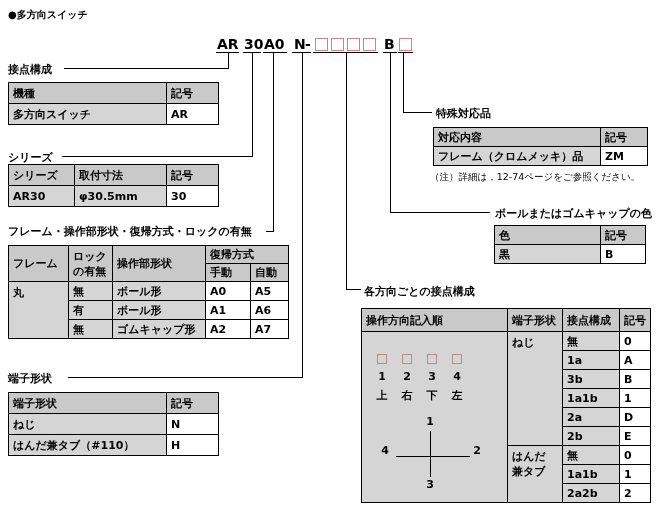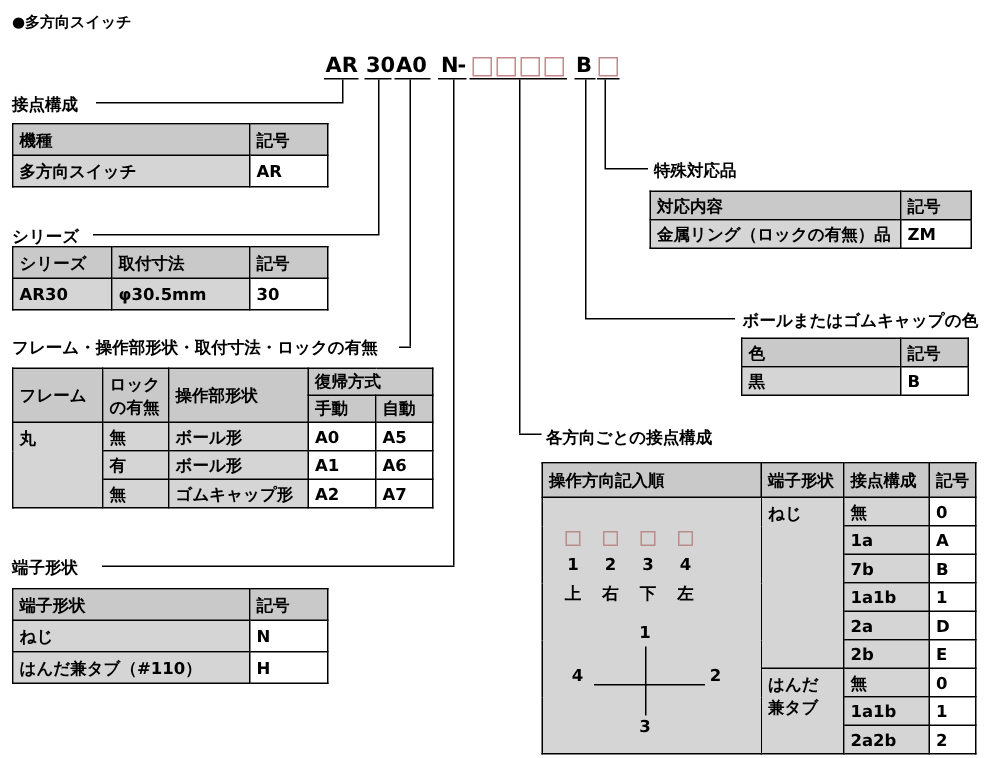--- a/index.html
+++ b/index.html
@@ -69,21 +69,21 @@
   <div class="line" style="left:68px;  top:377px; width:235px; height:1px;"></div>
   <div class="line" style="left:346px; top:53px; width:1px; height:236px;"></div>
   <div class="line" style="left:346px; top:289px; width:15px; height:1px;"></div>
   <div class="line" style="left:390px; top:53px; width:1px; height:159px;"></div>
   <div class="line" style="left:390px; top:212px; width:100px; height:1px;"></div>
   <div class="line" style="left:403px; top:53px; width:1px; height:59px;"></div>
   <div class="line" style="left:403px; top:112px; width:29px; height:1px;"></div>
 
   <div class="sec-label" style="left:8px; top:62px;">接点構成</div>
   <div class="sec-label" style="left:8px; top:150px;">シリーズ</div>
-  <div class="sec-label" style="left:8px; top:224px;">フレーム・操作部形状・取付寸法・ロックの有無</div>
+  <div class="sec-label" style="left:8px; top:224px;">フレーム・操作部形状・復帰方式・ロックの有無</div>
   <div class="sec-label" style="left:8px; top:371px;">端子形状</div>
   <div class="sec-label" style="left:436px; top:106px;">特殊対応品</div>
   <div class="sec-label" style="left:364px; top:284px;">各方向ごとの接点構成</div>
   <div class="sec-label" style="left:495px; top:206px;">ボールまたはゴムキャップの色</div>
 
   <table class="tbl" id="t1" style="left:8px; top:82px;">
     <colgroup>
         <col style="width:158px">
         <col style="width:52px">
       </colgroup>
@@ -188,25 +188,26 @@
     <colgroup>
         <col style="width:167px">
         <col style="width:47px">
       </colgroup>
     <tbody>
         <tr>
       <td class="hdr">対応内容</td>
       <td class="hdr">記号</td>
     </tr>
     <tr>
-      <td class="gry">金属リング（ロックの有無）品</td>
+      <td class="gry">フレーム（クロムメッキ）品</td>
       <td class="wht">ZM</td>
     </tr>
   </tbody>
     </table>
+  <div class="note" style="left:430px; top:171px;">（注）詳細は，12-74ページをご参照ください。</div>
 
   <table class="tbl" id="t6" style="left:494px; top:225px;">
     <colgroup>
         <col style="width:106px">
         <col style="width:45px">
       </colgroup>
     <tbody>
         <tr>
       <td class="hdr">色</td>
       <td class="hdr">記号</td>
@@ -255,21 +256,21 @@
       </td>
       <td class="gry vtop" rowspan="6">ねじ</td>
       <td class="gry">無</td>
       <td class="wht">0</td>
     </tr>
     <tr class="d">
       <td class="gry">1a</td>
       <td class="wht">A</td>
     </tr>
     <tr class="d">
-      <td class="gry">7b</td>
+      <td class="gry">3b</td>
       <td class="wht">B</td>
     </tr>
     <tr class="d">
       <td class="gry">1a1b</td>
       <td class="wht">1</td>
     </tr>
     <tr class="d">
       <td class="gry">2a</td>
       <td class="wht">D</td>
     </tr>

